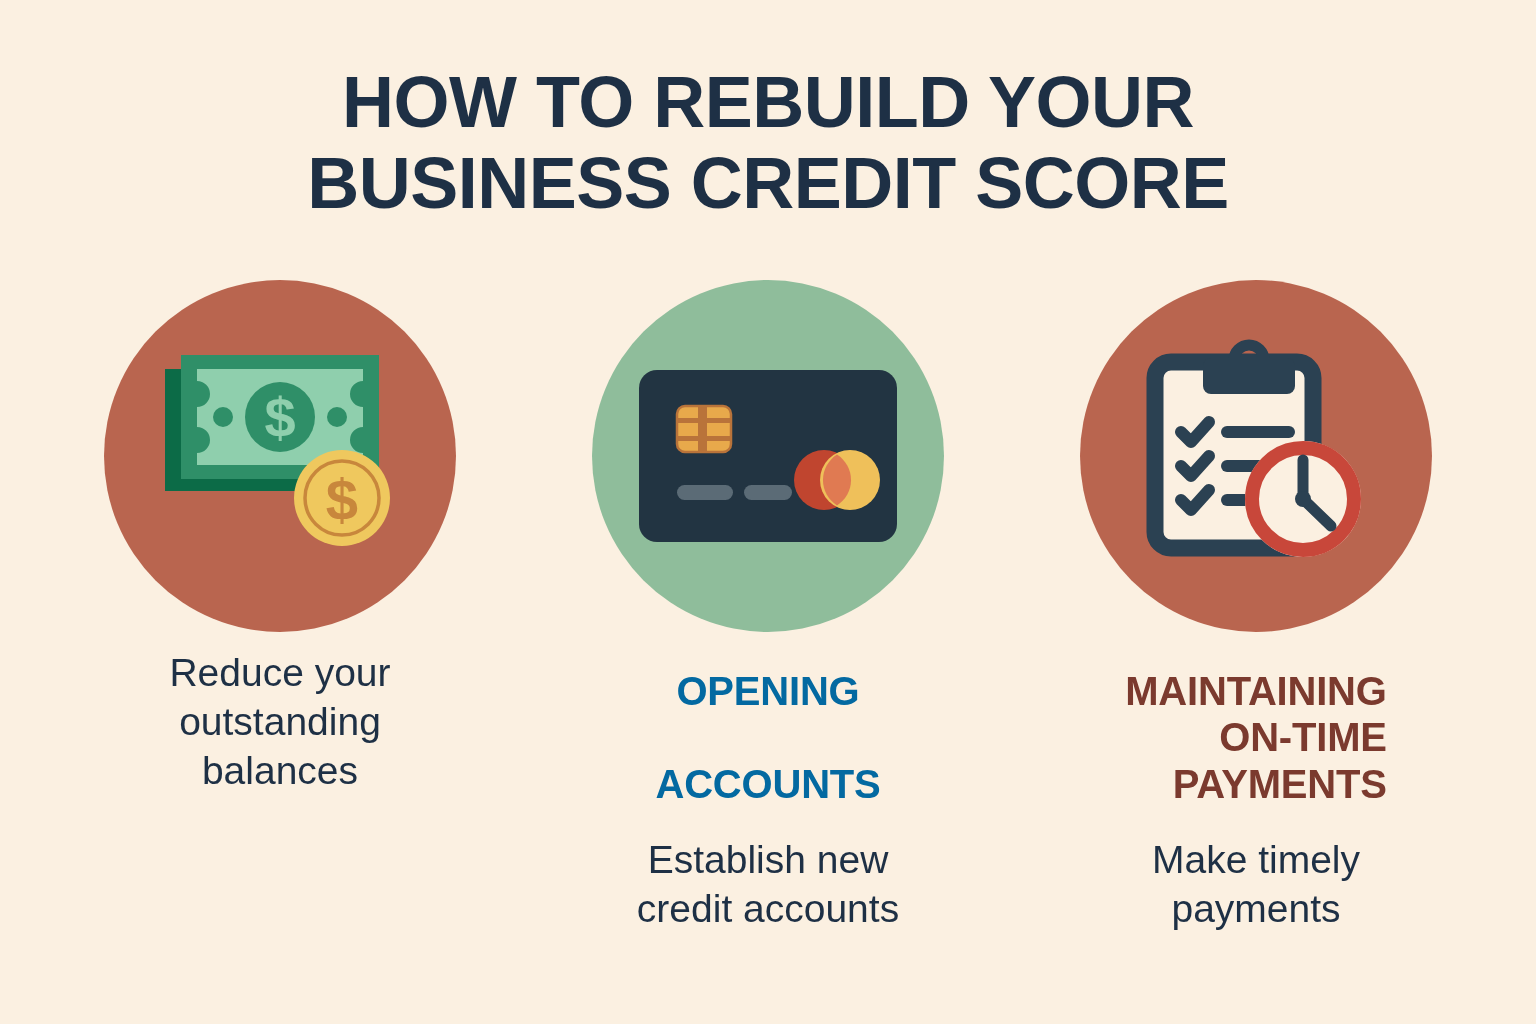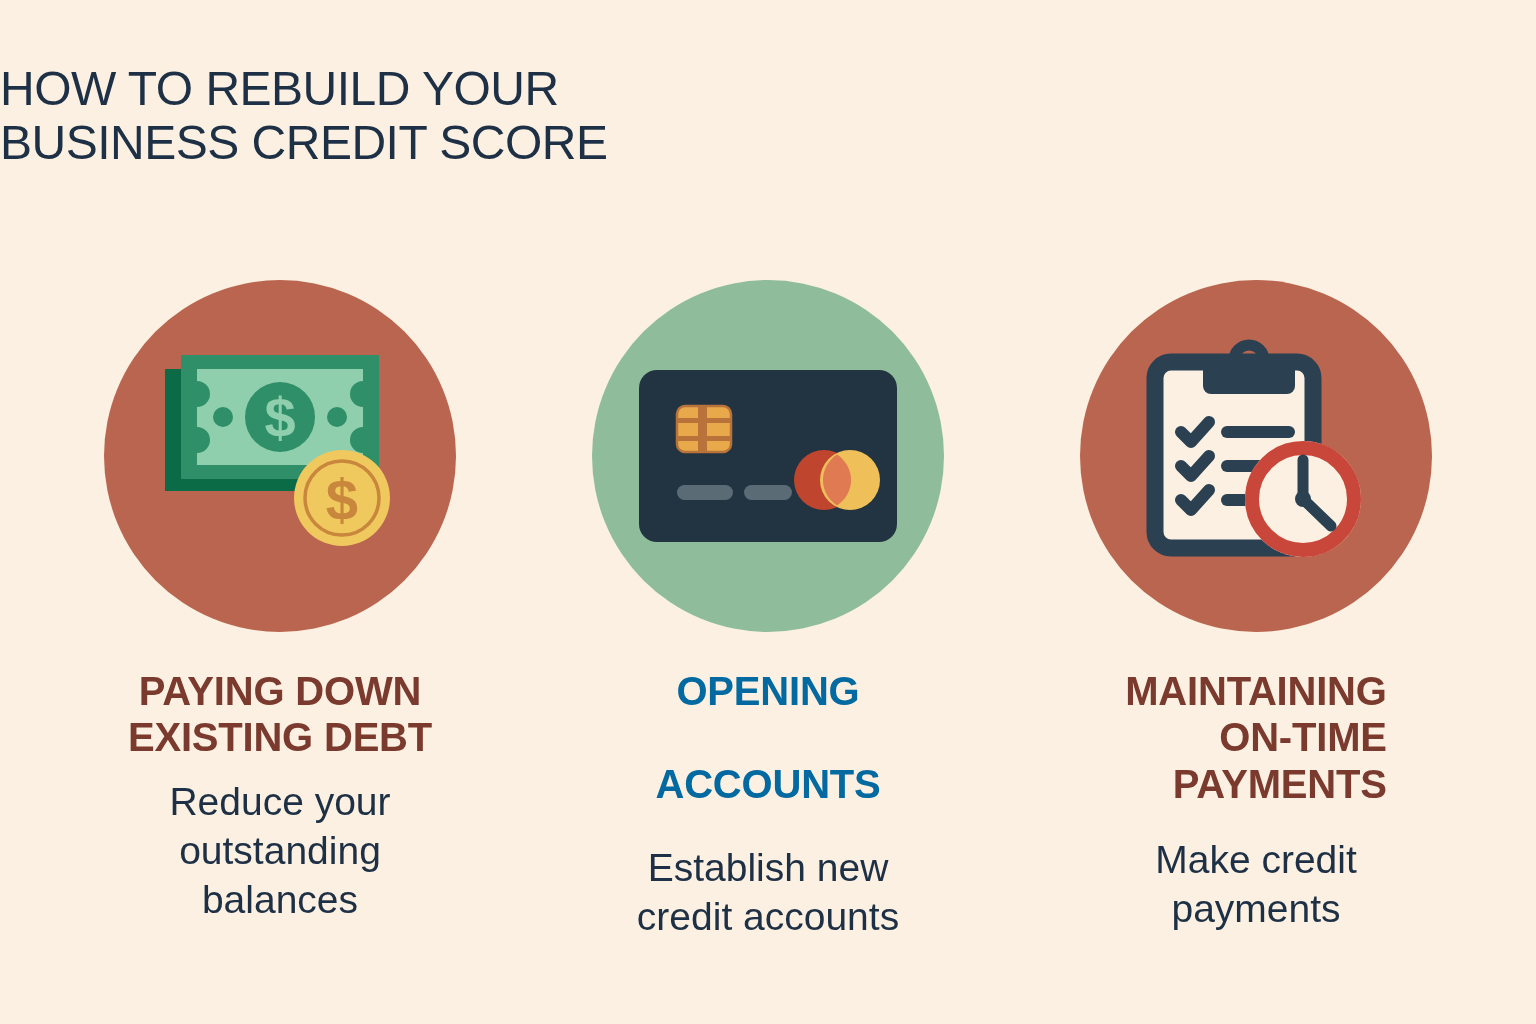--- a/index.html
+++ b/index.html
@@ -13,24 +13,24 @@
   #poster {
     position:relative;
     width:1536px; height:1024px;
     background:#fbf0e1;
   }
 
   
   .title {
     position:absolute;
     top:62px; left:0; width:1536px;
-    text-align:left;
+    text-align:center;
     color:#1e3045;
-    font-weight:normal;
-    font-size:48px;
+    font-weight:bold;
+    font-size:72px;
     line-height:1.12;
     letter-spacing:-0.5px;
     font-stretch:condensed;
     text-transform:uppercase;
   }
   .title .line { display:block; white-space:nowrap; }
 
   
   .columns {
     position:absolute;
@@ -73,21 +73,21 @@
     color:#1e3045;
     font-size:39px;
     line-height:1.26;
     font-weight:normal;
   }
 
   
   .col-1 .col-heading { margin-top:36px; }
   .col-2 .col-heading { margin-top:36px; }
   .col-3 .col-heading { margin-top:36px;text-align:right; }
-  .col-2 .col-desc { margin-top:36px; }
+  .col-2 .col-desc { margin-top:28px; }
   .col-3 .col-desc { margin-top:28px; }
 </style>
 </head>
 <body>
 
 <div id="poster">
 
   <h1 class="title">
     <span class="line">HOW TO REBUILD YOUR</span>
     <span class="line">BUSINESS CREDIT SCORE</span>
@@ -120,24 +120,20 @@
 
           <circle cx="68" cy="76" r="10" fill="#2f8f68"></circle>
           <circle cx="182" cy="76" r="10" fill="#2f8f68"></circle>
 
           <circle cx="187" cy="157" r="48" fill="#efc85e"></circle>
           <circle cx="187" cy="157" r="37" fill="none" stroke="#c8873c" stroke-width="3.5"></circle>
           <text x="187" y="158" fill="#c8873c" font-family="&quot;Liberation Sans&quot;, sans-serif" font-size="58" font-weight="bold" text-anchor="middle" dominant-baseline="central">$</text>
         </svg>
       </div>
 
-      <div class="col-heading" style="color:#7b3a2e;">
-        <span>PAYING DOWN</span><br>
-        <span>EXISTING DEBT</span>
-      </div>
 
       <div class="col-desc" style="color:#1e3045;">
         <span>Reduce your</span><br>
         <span>outstanding</span><br>
         <span>balances</span>
       </div>
     </div>
 
     <div class="col col-2">
       <div class="circle-wrap" style="background:#8fbd9b;">
@@ -213,19 +209,19 @@
         </svg>
       </div>
 
       <div class="col-heading" style="color:#7b3a2e;">
         <span>MAINTAINING</span><br>
         <span>ON-TIME</span><br>
         <span>PAYMENTS</span>
       </div>
 
       <div class="col-desc" style="color:#1e3045;">
-        <span>Make credit</span><br>
+        <span>Make timely</span><br>
         <span>payments</span>
       </div>
     </div>
 
   </div>
 </div>
 
 </body></html>

